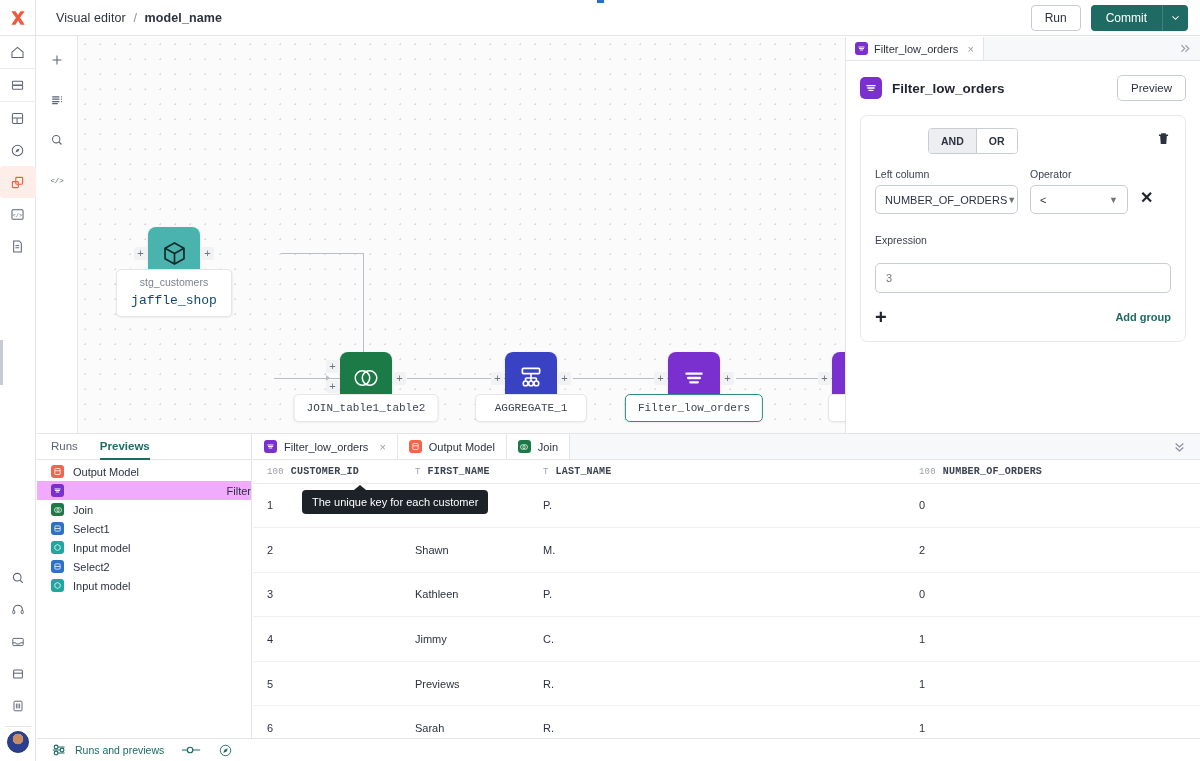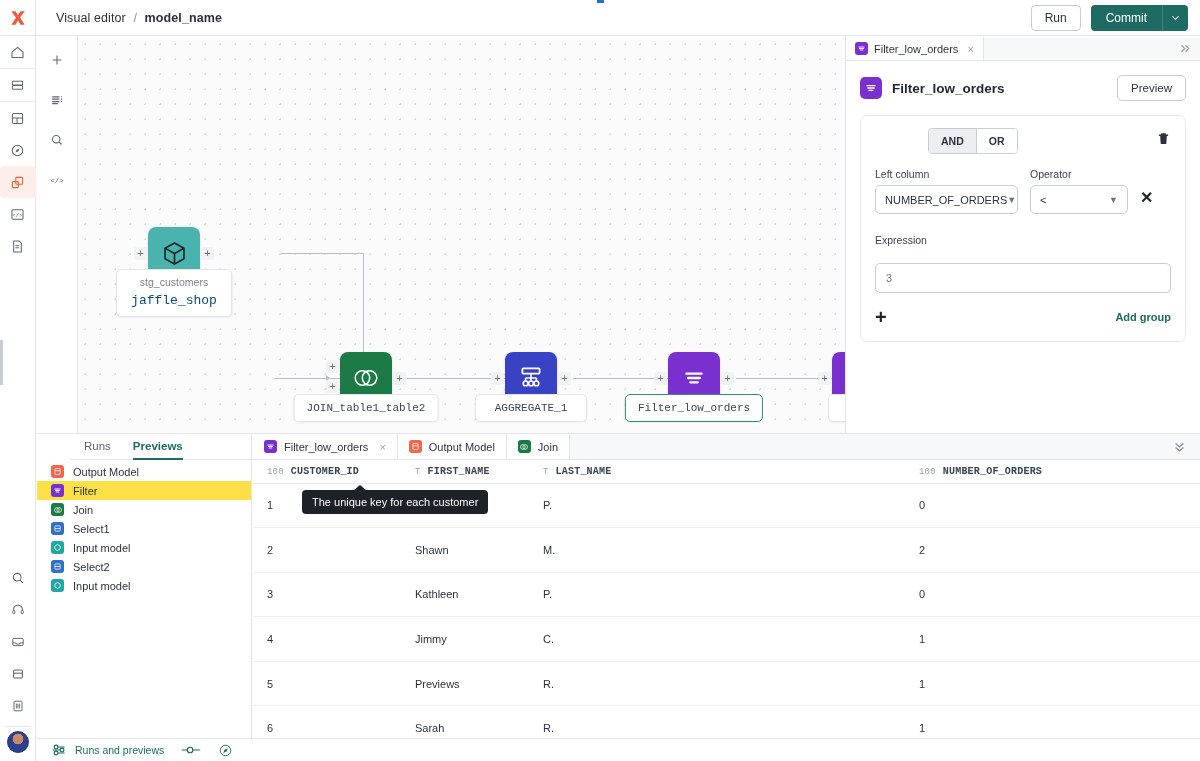--- a/index.html
+++ b/index.html
@@ -188,32 +188,32 @@
 
   
   .bpanel {
     position: absolute; top: 433px; left: 37px; width: 1163px; height: 305px;
     background: #fff; border-top: 1px solid #e3e5e9;
   }
   .bp-left {
     position: absolute; left: 0; top: 0; width: 215px; height: 305px;
     border-right: 1px solid #e3e5e9; background: #fff;
   }
-  .bp-tabs { display: flex; height: 26px; border-bottom: 1px solid #e3e5e9; padding-left: 14px; gap: 22px; margin-left: 33px; }
+  .bp-tabs { display: flex; height: 26px; border-bottom: 1px solid #e3e5e9; padding-left: 14px; gap: 22px; }
   .bp-tab {
     font-size: 11.5px; color: #5c6374; display: flex; align-items: center; cursor: pointer;
     border-bottom: 2px solid transparent; margin-bottom: -1px;
   }
   .bp-tab.active { color: #1e6b63; font-weight: bold; border-bottom-color: #1e6b63; }
   .bp-list { padding-top: 2px; }
   .bp-li {
     display: flex; align-items: center; gap: 9px; height: 19px; padding-left: 14px;
     font-size: 11px; color: #2c3240; cursor: pointer;
   }
-  .bp-li.sel { background: #fde047; }
+  .bp-li.sel { background: #f0abfc; justify-content: space-between; }
   .mini-icon { width: 13px; height: 13px; border-radius: 3px; flex: none;
     display: flex; align-items: center; justify-content: center; }
 
   .bp-right { position: absolute; left: 216px; top: 0; right: 0; height: 305px; }
   .bp-rtabs {
     display: flex; height: 26px; border-bottom: 1px solid #e3e5e9; background: #f7f8f9;
   }
   .bp-rtab {
     display: flex; align-items: center; gap: 7px; padding: 0 11px; background: #fff;
     border-right: 1px solid #e3e5e9; font-size: 11px; color: #2c3240; cursor: pointer;

